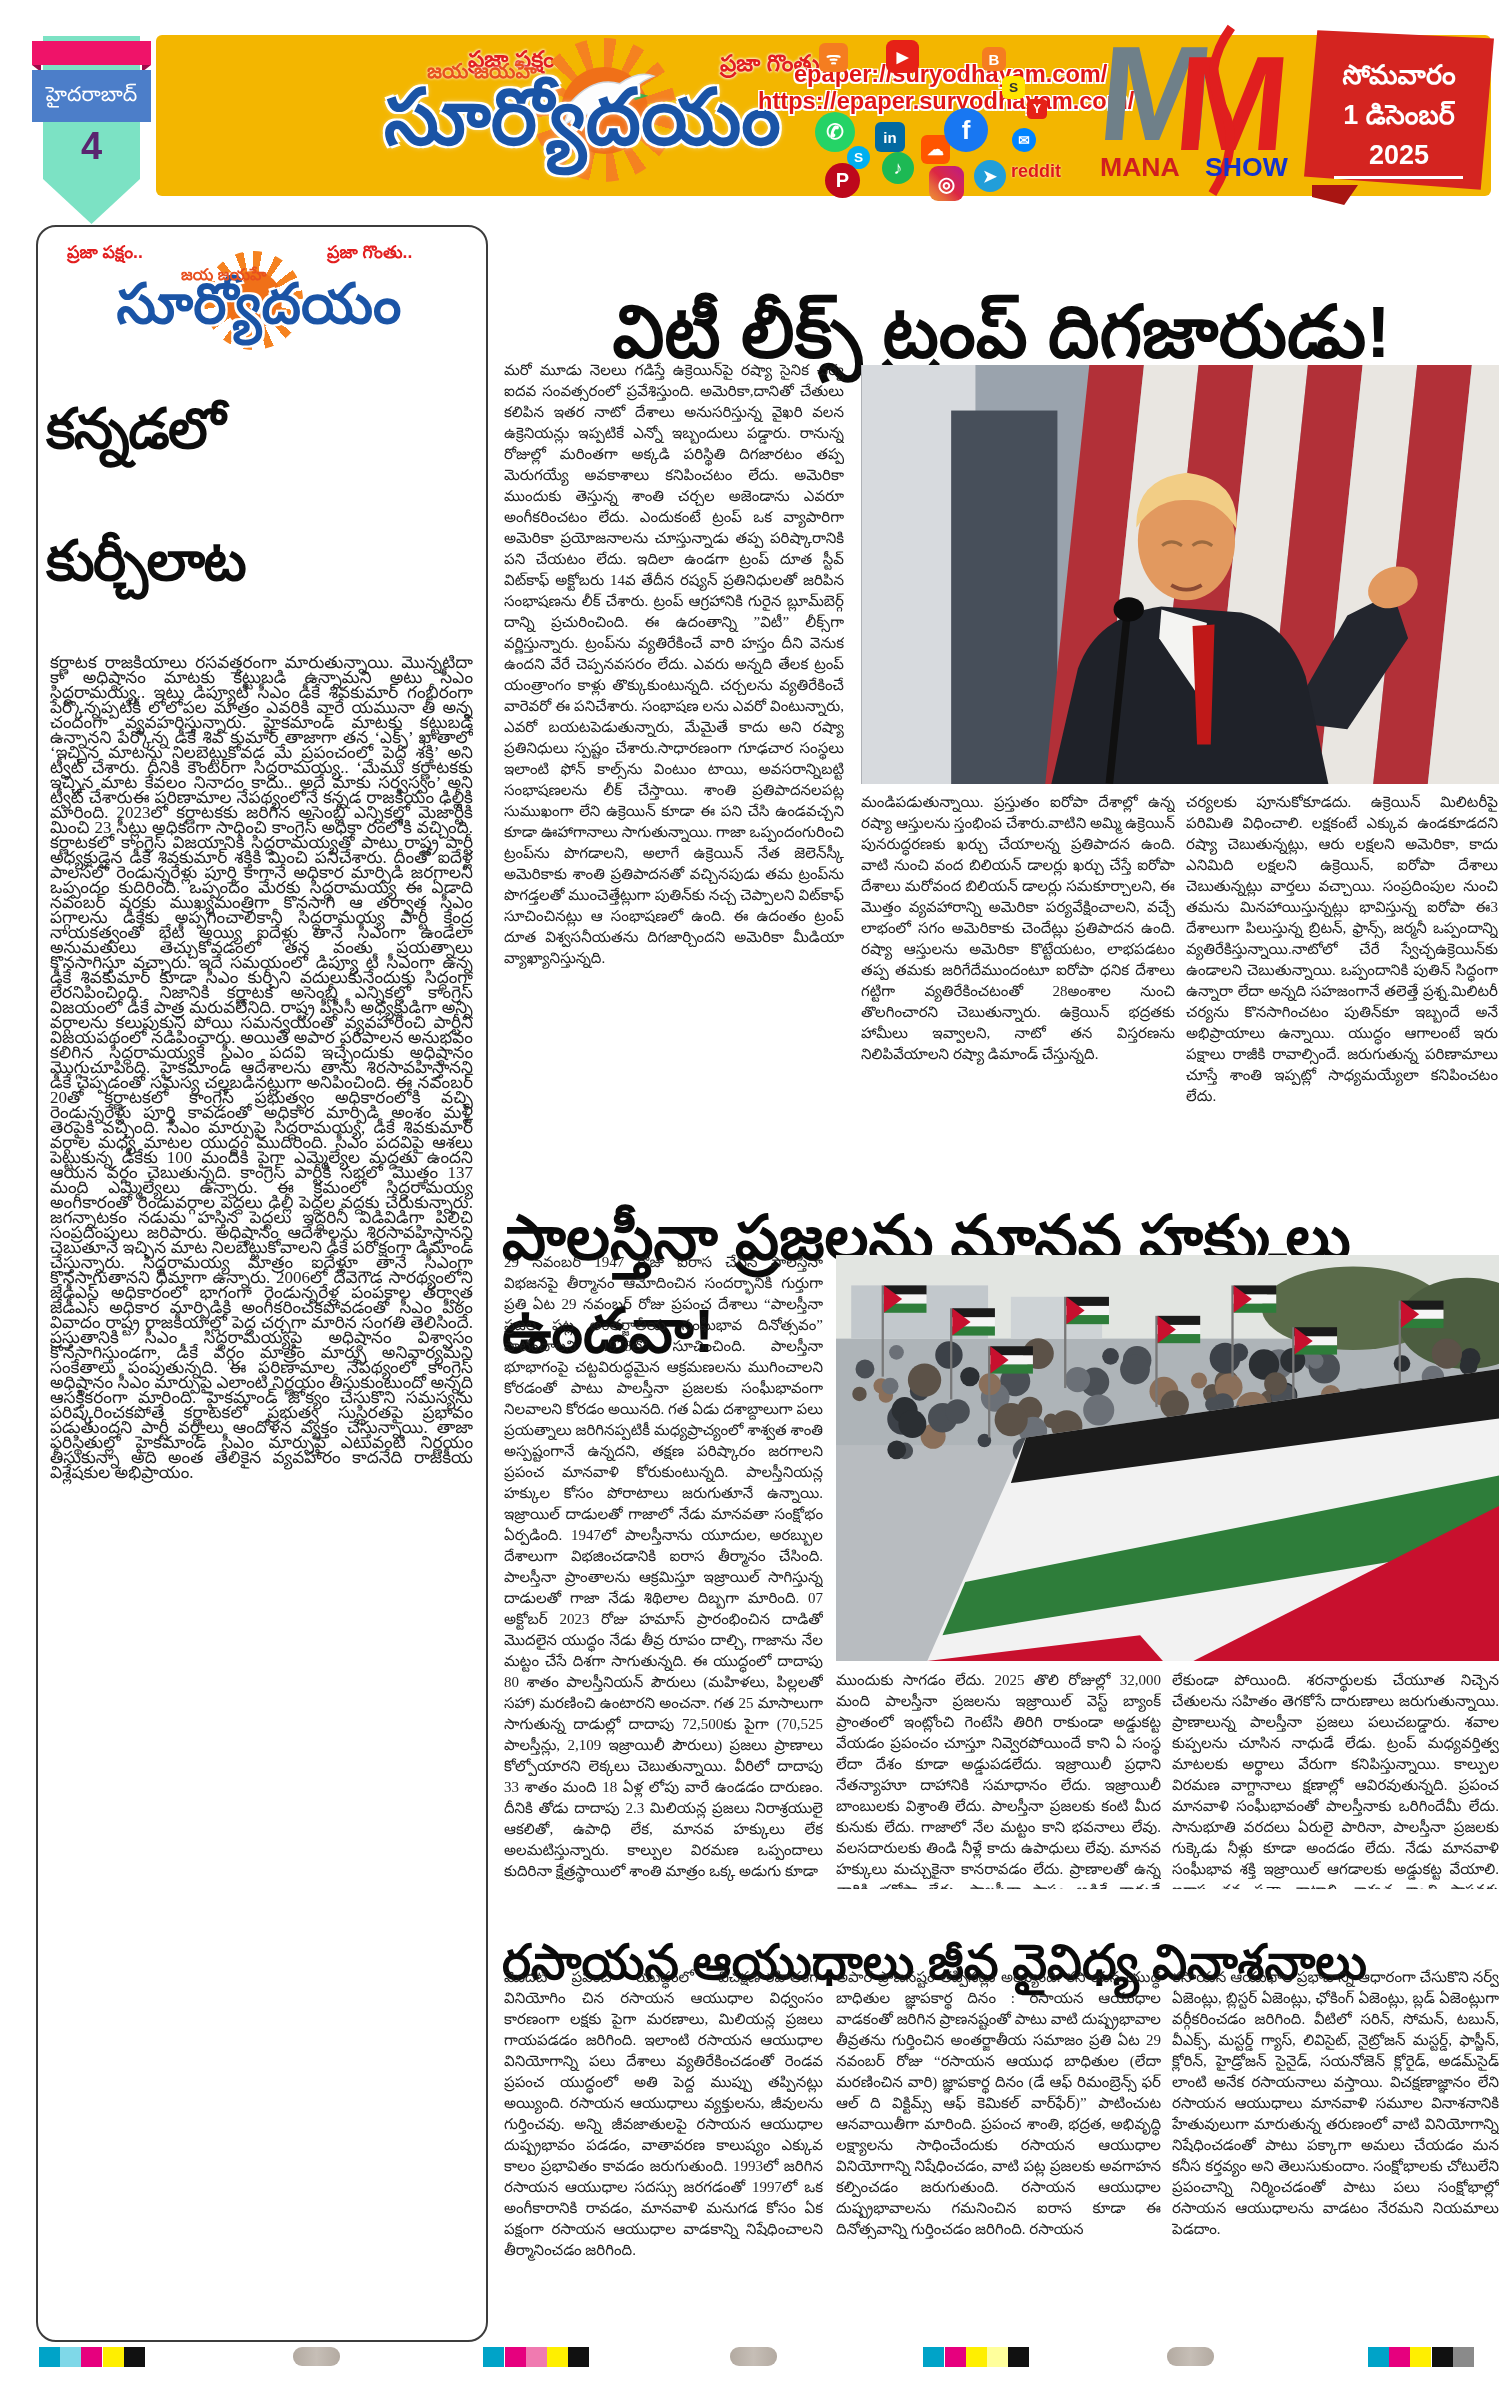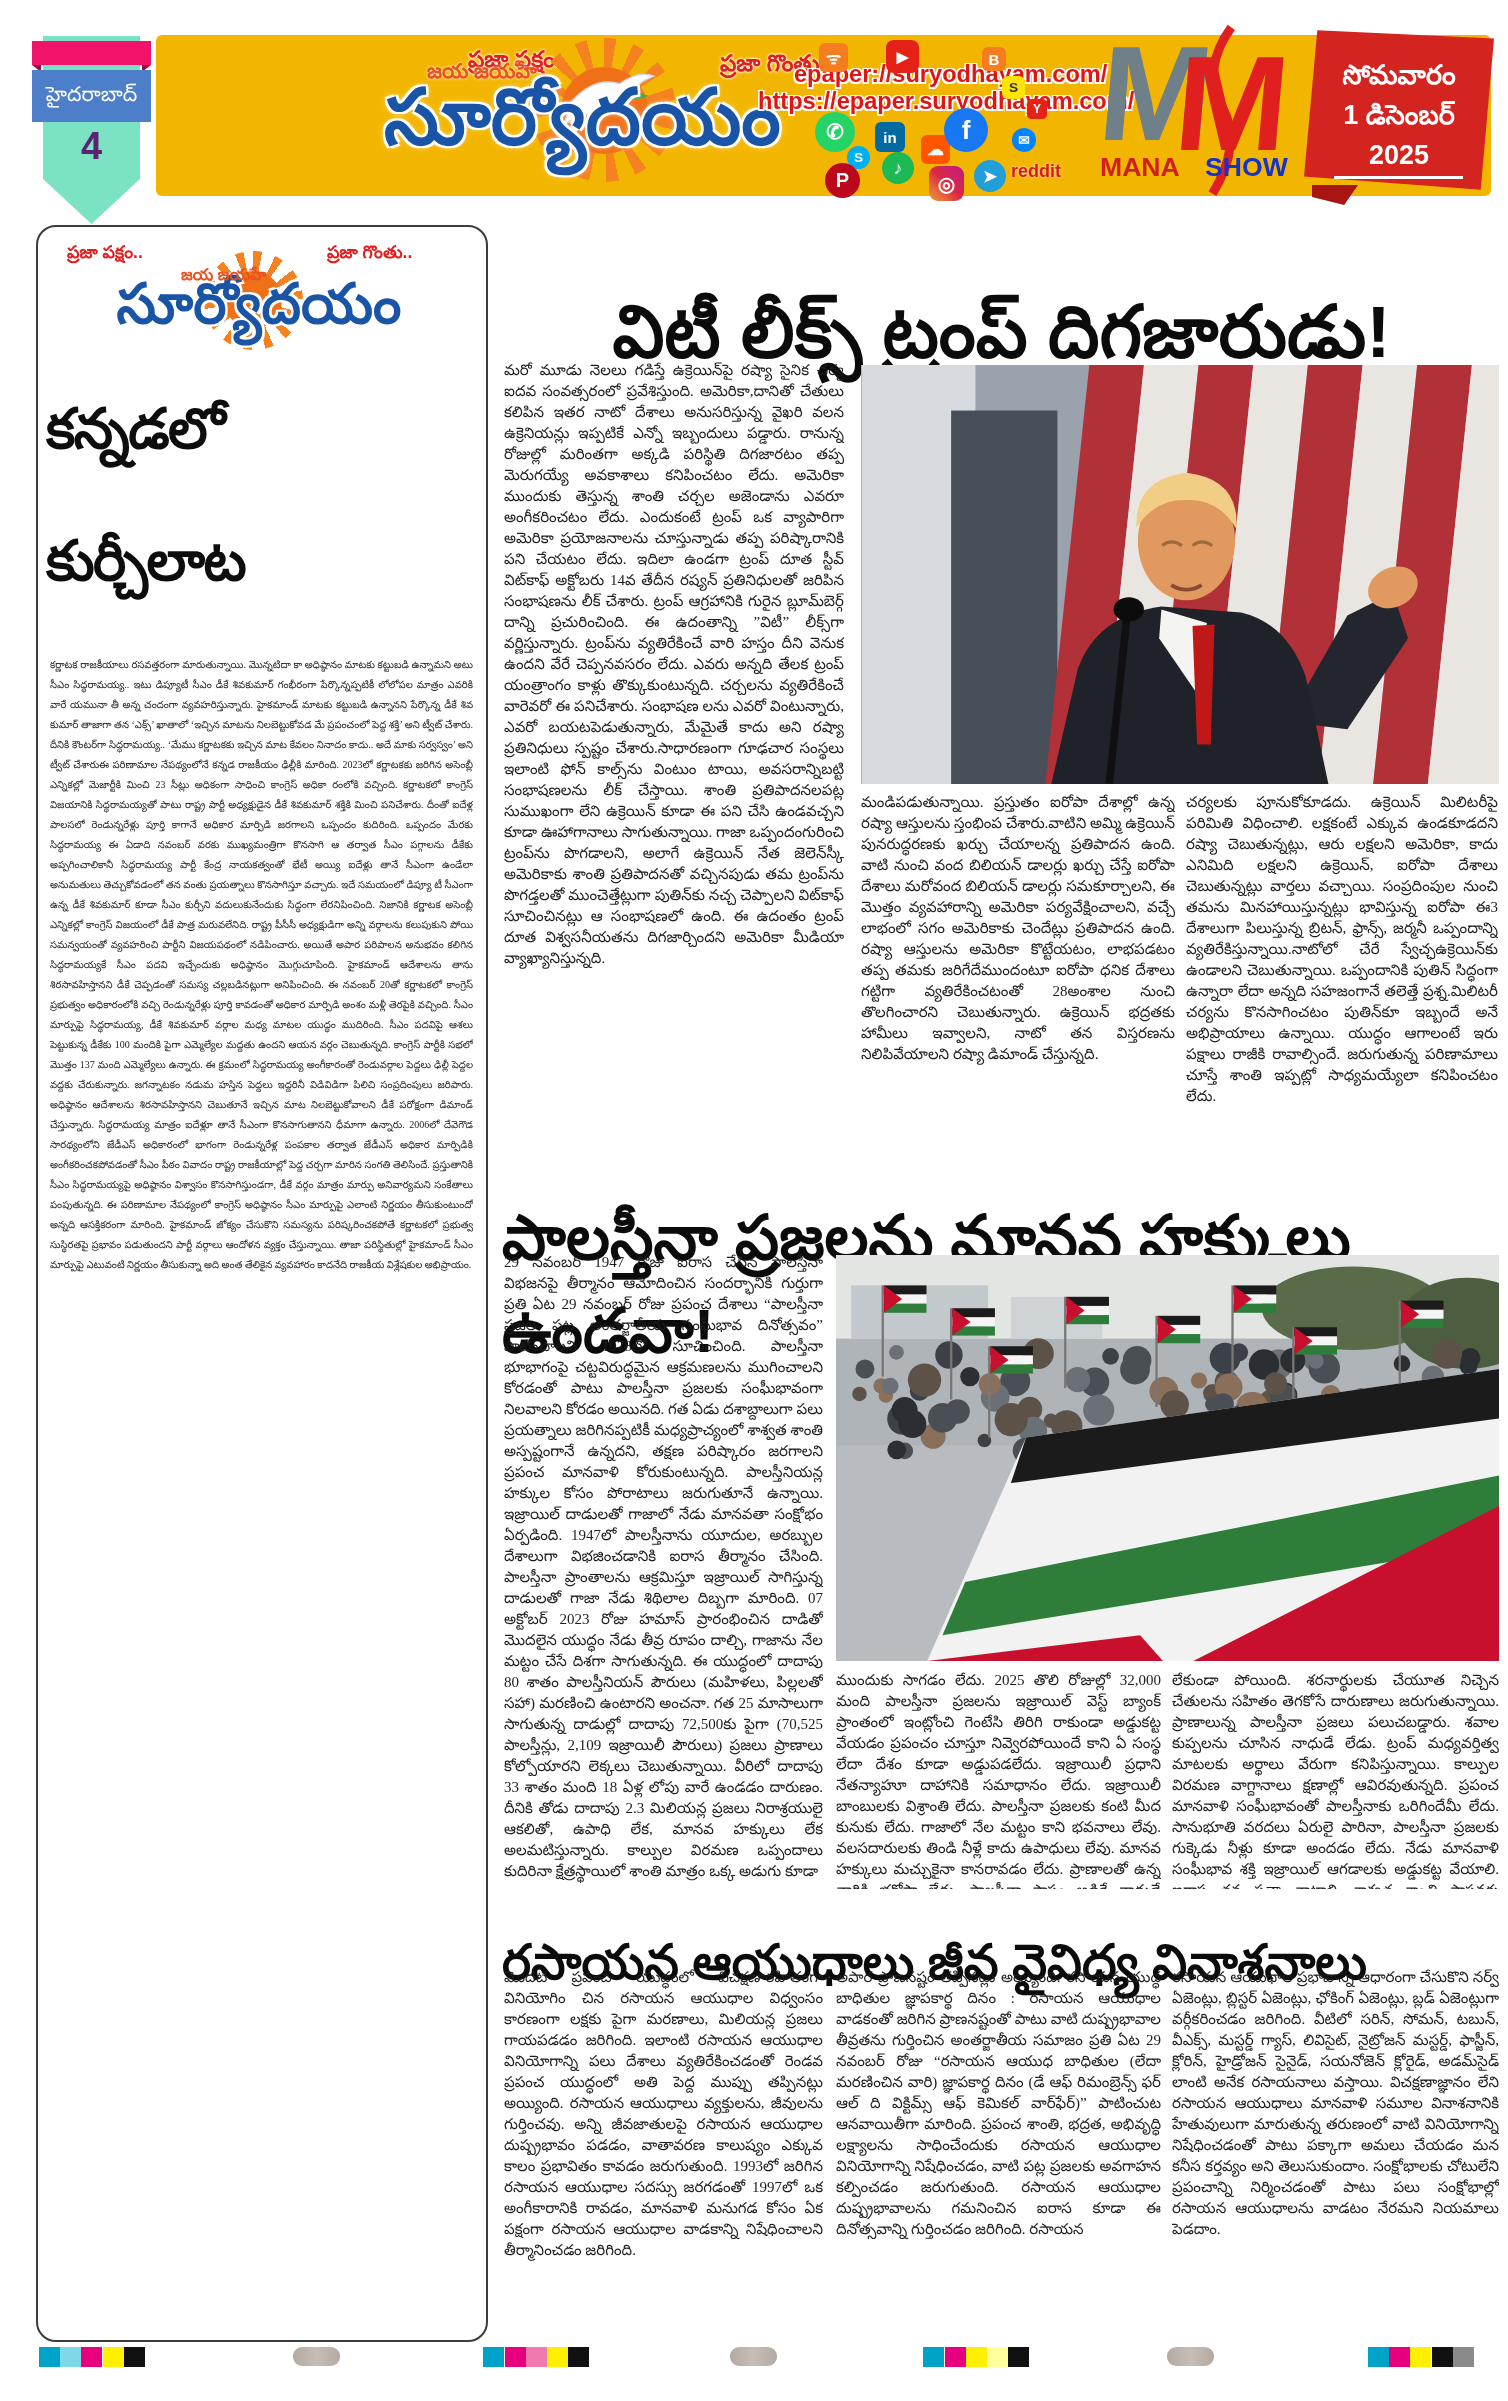--- a/index.html
+++ b/index.html
@@ -56,21 +56,21 @@
   .mini-jaya{position:absolute;left:181px;top:266px;color:#E8501E;font-family:"Liberation Sans",sans-serif;
              font-weight:900;font-size:16px;z-index:3;}
   .mini-sun{position:absolute;left:204px;top:251px;width:99px;height:99px;border-radius:50%;
             background:repeating-conic-gradient(#f58220 0 10deg,rgba(245,130,32,0) 10deg 26deg);z-index:1;}
   .mini-suncore{position:absolute;left:224px;top:271px;width:58px;height:58px;border-radius:50%;background:#f07018;z-index:1;}
   .mini-title{position:absolute;left:44px;top:271px;width:430px;text-align:center;color:#1A54A6;z-index:2;
               font-family:"Liberation Sans",sans-serif;font-weight:900;font-size:56px;
               text-shadow:-2.3px -2.3px 0 #fff,2.3px -2.3px 0 #fff,-2.3px 2.3px 0 #fff,2.3px 2.3px 0 #fff;}
   .left-head{position:absolute;left:46px;width:426px;color:#0d0d0d;font-family:"Liberation Sans",sans-serif;
              font-weight:900;font-size:56px;line-height:1.0;letter-spacing:-1.5px;}
-  .left-body{position:absolute;left:50px;top:655px;width:423px;height:1669px;font-size:10px;line-height:20px;
+  .left-body{position:absolute;left:50px;top:655px;width:423px;height:1669px;font-size:17px;line-height:15px;
              text-align:justify;color:#1d1d1d;overflow:hidden;}
   
   .a-head{position:absolute;color:#0b0b0b;font-family:"Liberation Sans",sans-serif;font-weight:900;}
   .article-col{position:absolute;text-align:justify;color:#1c1c1c;font-size:15px;line-height:21px;overflow:hidden;}
   .photo{position:absolute;overflow:hidden;background:#888;}
   .photo svg{display:block;}
   
   .bar-block{position:absolute;height:20px;width:21px;}
   .bar-blob{position:absolute;height:19px;width:47px;border-radius:9px;
             background:linear-gradient(90deg,#b3aaa1,#c6beb6,#b3aaa1);}

